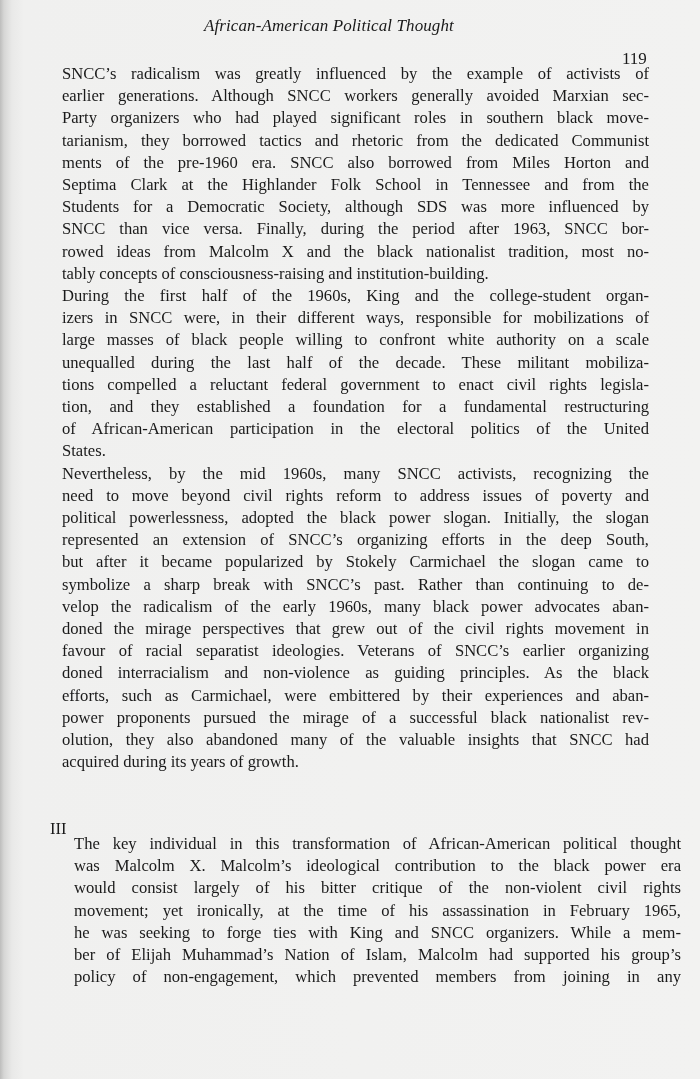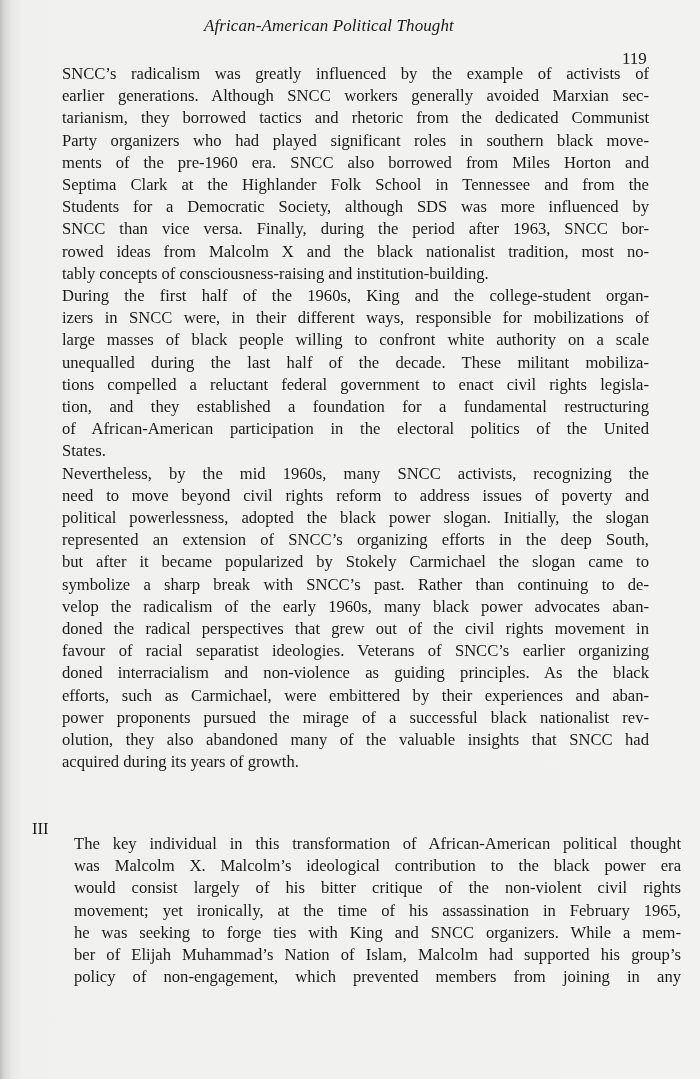--- a/index.html
+++ b/index.html
@@ -53,21 +53,21 @@
       text-align-last: left;
       hyphens: manual;
     }
     .block1 { top: 63px; }
     .para {
       margin: 0;
       text-indent: 20px;
     }
     .section-heading {
       position: absolute;
-      left: 32px;
+      left: 50px;
       top: 818px;
       font-size: 16.6px;
       line-height: 22px;
       text-align: right;
     }
     .block2 { top: 833px; margin-left: 32px; }
     .block2 .para { text-indent: 0; }
     .line { display: block; text-align: justify; text-align-last: justify; }
     .line.last { text-align-last: left; }
   </style>
@@ -78,22 +78,22 @@
 
   <div class="running-head">
     <span class="running-title">African-American Political Thought</span>
     <span class="page-number">119</span>
   </div>
 
   <div class="body-text block1">
     <p class="para">
       <span class="line">SNCC’s radicalism was greatly influenced by the example of activists of</span>
       <span class="line">earlier generations. Although SNCC workers generally avoided Marxian sec-</span>
+      <span class="line">Party organizers who had played significant roles in southern black move-</span>
       <span class="line">tarianism, they borrowed tactics and rhetoric from the dedicated Communist</span>
-      <span class="line">Party organizers who had played significant roles in southern black move-</span>
       <span class="line">ments of the pre-1960 era. SNCC also borrowed from Miles Horton and</span>
       <span class="line">Septima Clark at the Highlander Folk School in Tennessee and from the</span>
       <span class="line">Students for a Democratic Society, although SDS was more influenced by</span>
       <span class="line">SNCC than vice versa. Finally, during the period after 1963, SNCC bor-</span>
       <span class="line">rowed ideas from Malcolm X and the black nationalist tradition, most no-</span>
       <span class="line last">tably concepts of consciousness-raising and institution-building.</span>
     </p>
     <p class="para">
       <span class="line">During the first half of the 1960s, King and the college-student organ-</span>
       <span class="line">izers in SNCC were, in their different ways, responsible for mobilizations of</span>
@@ -105,21 +105,21 @@
       <span class="line last">States.</span>
     </p>
     <p class="para">
       <span class="line">Nevertheless, by the mid 1960s, many SNCC activists, recognizing the</span>
       <span class="line">need to move beyond civil rights reform to address issues of poverty and</span>
       <span class="line">political powerlessness, adopted the black power slogan. Initially, the slogan</span>
       <span class="line">represented an extension of SNCC’s organizing efforts in the deep South,</span>
       <span class="line">but after it became popularized by Stokely Carmichael the slogan came to</span>
       <span class="line">symbolize a sharp break with SNCC’s past. Rather than continuing to de-</span>
       <span class="line">velop the radicalism of the early 1960s, many black power advocates aban-</span>
-      <span class="line">doned the radical perspectives that grew out of the civil rights movement in</span>
+      <span class="line">doned the mirage perspectives that grew out of the civil rights movement in</span>
       <span class="line">favour of racial separatist ideologies. Veterans of SNCC’s earlier organizing</span>
       <span class="line">doned interracialism and non-violence as guiding principles. As the black</span>
       <span class="line">efforts, such as Carmichael, were embittered by their experiences and aban-</span>
       <span class="line">power proponents pursued the mirage of a successful black nationalist rev-</span>
       <span class="line">olution, they also abandoned many of the valuable insights that SNCC had</span>
       <span class="line last">acquired during its years of growth.</span>
     </p>
   </div>
 
   <div class="section-heading">III</div>

